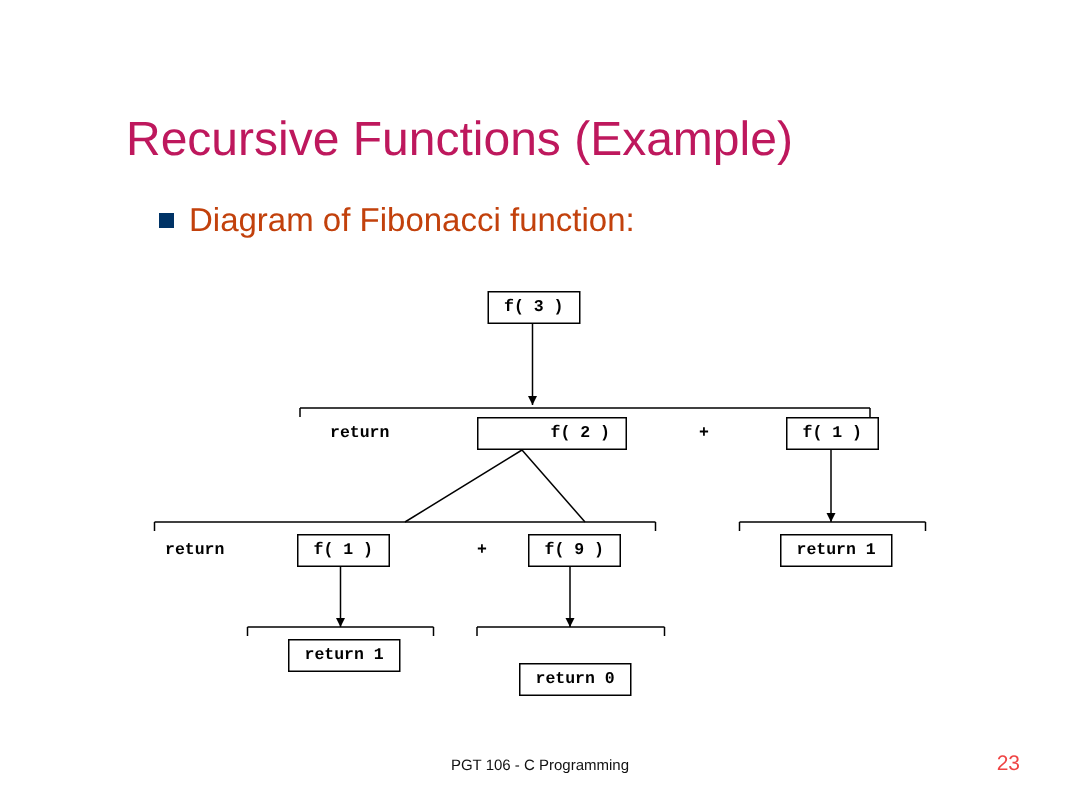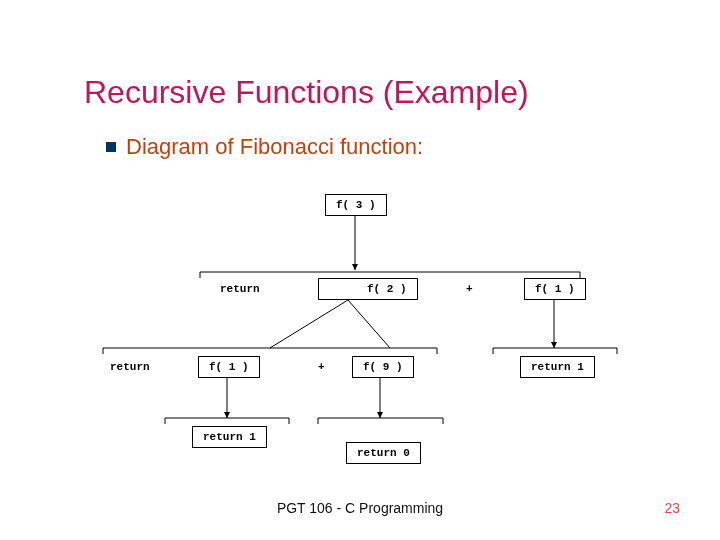--- a/index.html
+++ b/index.html
@@ -70,21 +70,21 @@
     left: 0; top: 0;
     width: 720px; height: 540px;
     pointer-events: none;
   }
   .footer {
     position: absolute;
     bottom: 24px;
     left: 0;
     width: 100%;
     text-align: center;
-    font-size: 14px;
+    font-size: 10px;
     color: #111;
   }
   .pagenum {
     position: absolute;
     bottom: 24px;
     right: 40px;
     font-size: 14px;
     color: #ef4444;
   }
 </style>

